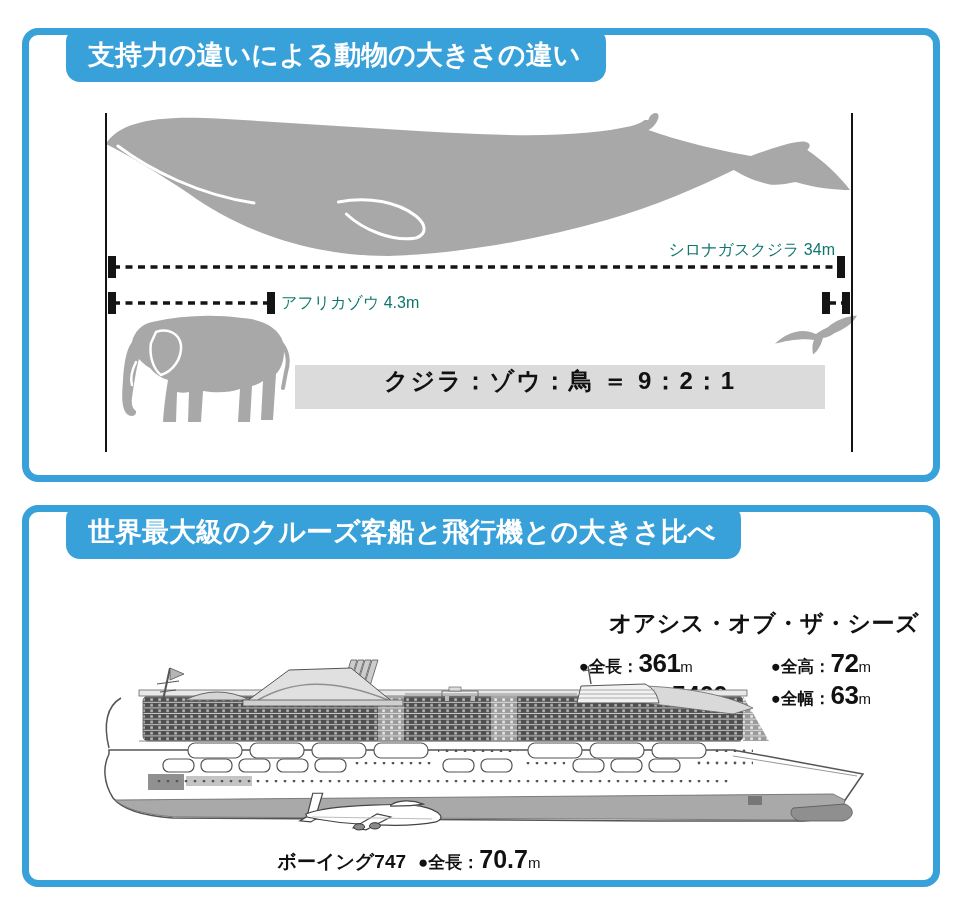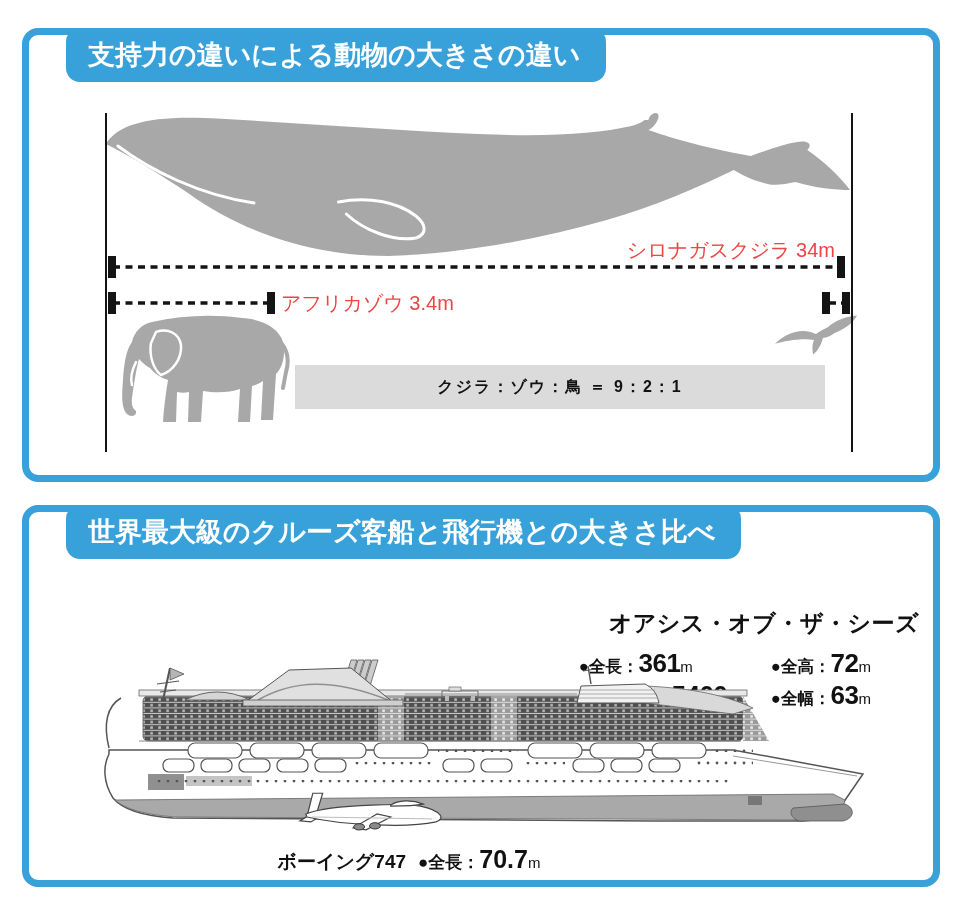--- a/index.html
+++ b/index.html
@@ -13,28 +13,28 @@
 
   .tab { position:absolute; left:-7px; top:-7px;
          background:var(--accent,#39A1DA); color:#fff;
          font-weight:bold; font-size:27px; line-height:1;
          padding:14px 26px 13px 22px; border-radius:14px; white-space:nowrap;margin-left:44px; }
 
   .art { position:absolute; }
   .animal { fill:var(--animal-gray,#A8A8A8); }
   .wline  { stroke:#fff; stroke-width:3; fill:none; stroke-linecap:round; }
 
-  .mlabel { position:absolute; font-size:20px; line-height:26px;
-            color:#ef4444; white-space:nowrap; }
+  .mlabel { position:absolute; font-size:16px; line-height:26px;
+            color:#0f766e; white-space:nowrap; }
   .r { text-align:right; }
 
   #ratio-box { position:absolute; left:266px; top:330px; width:530px; height:44px;
                background:var(--ratio-bg,#DBDBDB); display:flex;
-               align-items:center; justify-content:center;
-               font-size:16px; font-weight:bold; letter-spacing:2px; }
+               align-items:flex-start; justify-content:center;
+               font-size:24px; font-weight:bold; letter-spacing:2px; }
 
   .specs { position:absolute; left:550px; top:96px; width:340px; }
   .specs .name { font-size:23px; font-weight:bold; text-align:right;
                  letter-spacing:0.5px; white-space:nowrap; }
   .spec-grid { display:grid; grid-template-columns:192px 148px; margin-top:10px; }
   .spec { white-space:nowrap; line-height:28px; }
   .spec .lb  { font-size:16.5px; font-weight:bold; }
   .spec .val { font-size:26px;  font-weight:bold; letter-spacing:-0.5px; }
   .spec .un  { font-size:15px; }
 
@@ -96,21 +96,21 @@
       <rect x="79" y="221" width="8" height="22"></rect>
       <rect x="808" y="221" width="8" height="22"></rect>
       <rect x="79" y="257" width="8" height="22"></rect>
       <rect x="238" y="257" width="8" height="22"></rect>
       <rect x="793" y="257" width="8" height="22"></rect>
       <rect x="813" y="257" width="8" height="22"></rect>
     </g>
   </svg>
 
   <div class="mlabel r" style="left:518px;top:202px;width:288px;">シロナガスクジラ 34m</div>
-  <div class="mlabel" style="left:252px;top:255px;">アフリカゾウ 3.4m</div>
+  <div class="mlabel" style="left:252px;top:255px;">アフリカゾウ 4.3m</div>
 
   <div id="ratio-box">
     <span>クジラ：ゾウ：鳥 ＝ 9：2：1</span>
   </div>
 </section>
 
 <section class="panel" id="panel2">
   <div class="tab">世界最大級のクルーズ客船と飛行機との大きさ比べ</div>
 
   <div class="specs">

